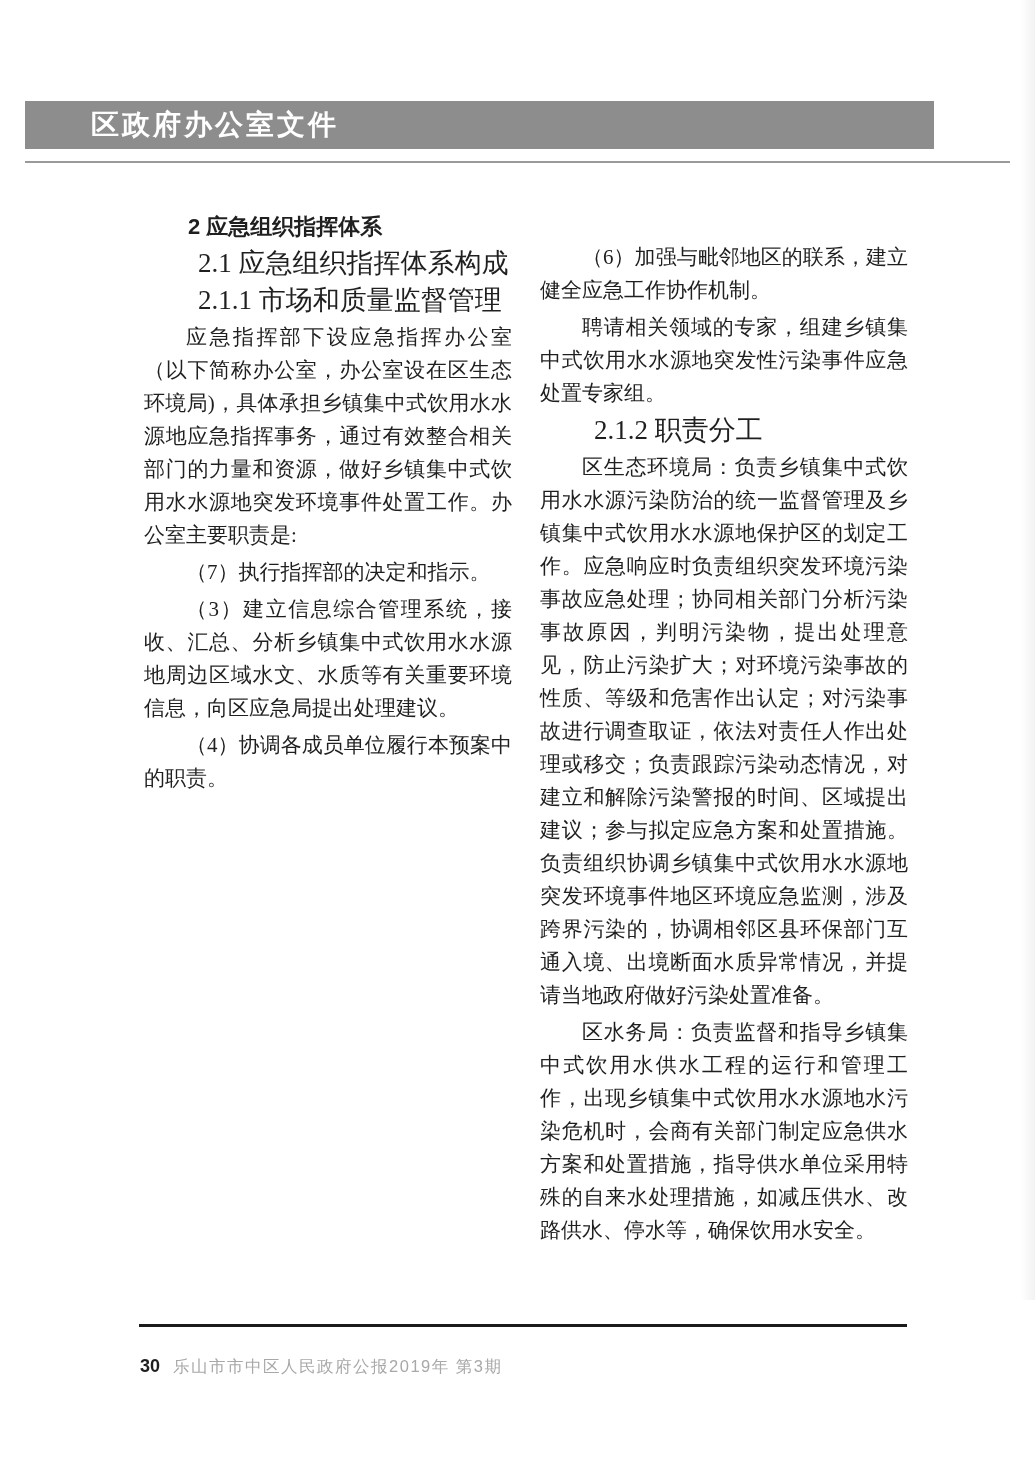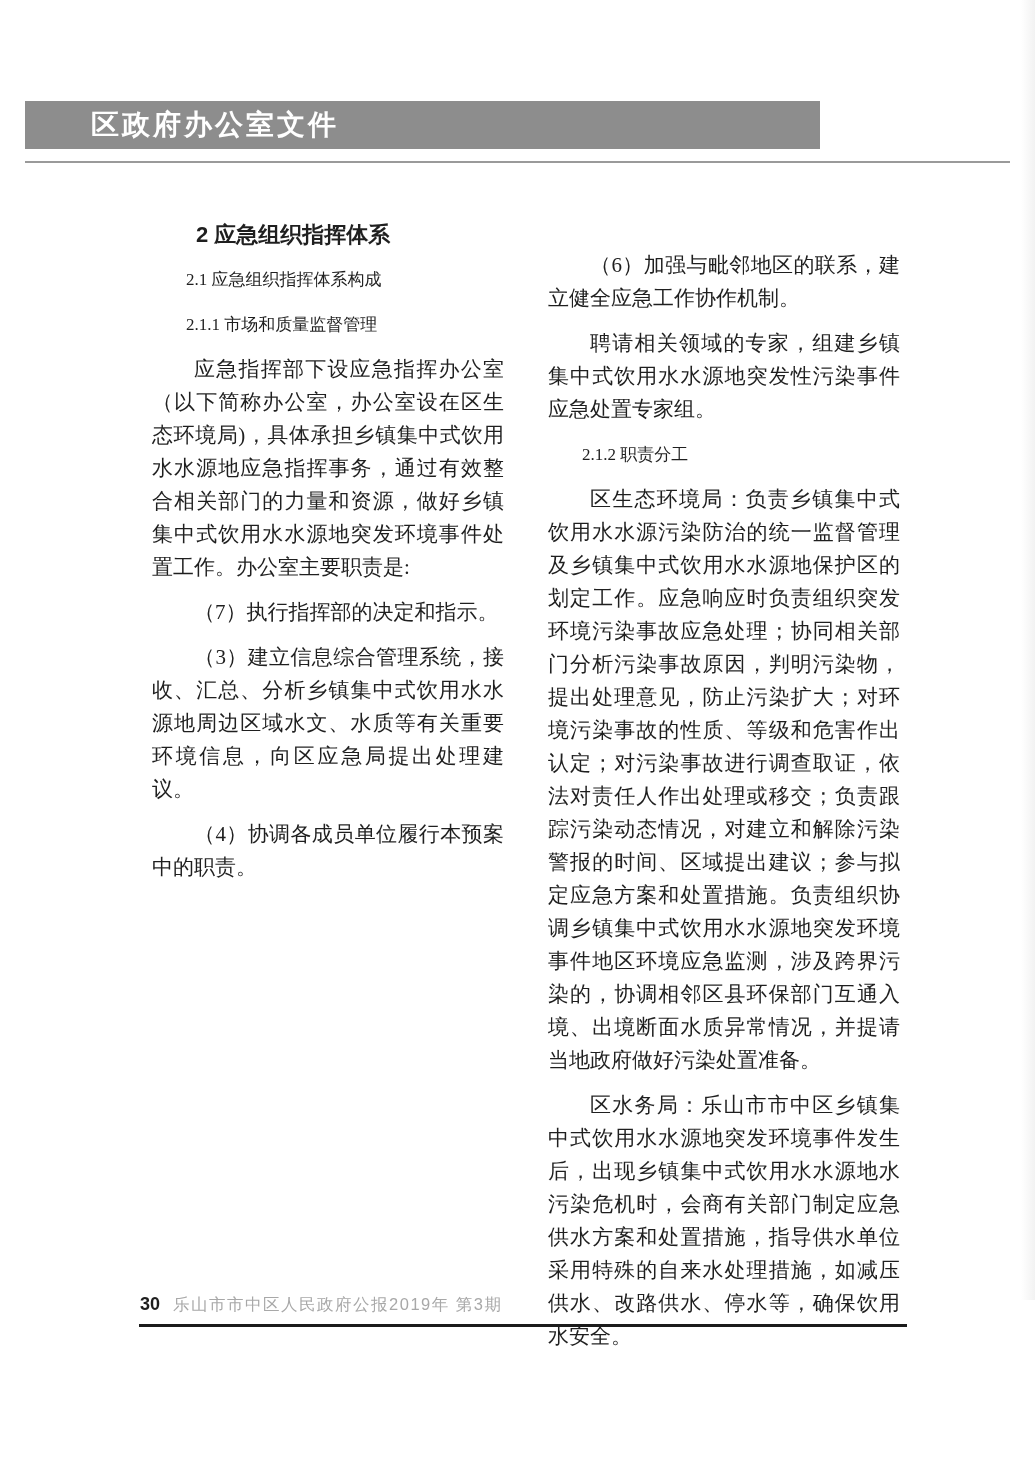--- a/index.html
+++ b/index.html
@@ -20,21 +20,21 @@
     inset: 0;
     background:
       linear-gradient(to left, #f2f2f2 0, #ffffff 14px) right top / 22px 1300px no-repeat,
       #ffffff;
   }
   
   .header-bar {
     position: absolute;
     left: 25px;
     top: 101px;
-    width: 795px;
+    width: 909px;
     height: 48px;
     background: var(--header_bar_bg, #8d8d8d);
     display: flex;
     align-items: center;
   }
   .header-title {
     font-family: "Liberation Sans", sans-serif;
     font-weight: bold;
     font-size: 28px;
     letter-spacing: 3px;
@@ -60,42 +60,42 @@
     gap: 20px;
   }
   .col {
     width: 376px;
     font-size: 21px;
     line-height: 33px;
     text-align: justify;
     text-justify: inter-character;
   }
   .col-right { padding-top: 31px; }
-  .col p { margin: 12px; text-indent: 2em; }
+  .col p { margin: 4px; text-indent: 2em; }
   .col p.heading {
     font-family: "Liberation Sans", sans-serif;
     font-weight: bold;
     font-size: 22px;
   }
   .col p.subheading {
-    font-size: 17px;
+    font-size: 27px;
   }
   
   .footer-rule {
     position: absolute;
     left: 139px;
     top: 1324px;
     width: 768px;
     height: 3px;
     background: var(--footer_rule_color, #1b1b1b);
   }
   .footer-line {
     position: absolute;
     left: 140px;
-    top: 1294px;
+    top: 1356px;
     display: flex;
     align-items: baseline;
     gap: 13px;
     font-family: "Liberation Sans", sans-serif;
     white-space: nowrap;
   }
   .page-num {
     font-size: 18px;
     font-weight: bold;
     color: var(--footer_pagenum_color, #1e1e1e);
@@ -125,21 +125,21 @@
         <p class="paragraph">应急指挥部下设应急指挥办公室（以下简称办公室，办公室设在区生态环境局)，具体承担乡镇集中式饮用水水源地应急指挥事务，通过有效整合相关部门的力量和资源，做好乡镇集中式饮用水水源地突发环境事件处置工作。办公室主要职责是:</p>
         <p class="paragraph">（7）执行指挥部的决定和指示。</p>
         <p class="paragraph">（3）建立信息综合管理系统，接收、汇总、分析乡镇集中式饮用水水源地周边区域水文、水质等有关重要环境信息，向区应急局提出处理建议。</p>
         <p class="paragraph">（4）协调各成员单位履行本预案中的职责。</p>
       </div>
     <div class="col col-right" id="col-right">
         <p class="paragraph">（6）加强与毗邻地区的联系，建立健全应急工作协作机制。</p>
         <p class="paragraph">聘请相关领域的专家，组建乡镇集中式饮用水水源地突发性污染事件应急处置专家组。</p>
         <p class="subheading">2.1.2 职责分工</p>
         <p class="paragraph">区生态环境局：负责乡镇集中式饮用水水源污染防治的统一监督管理及乡镇集中式饮用水水源地保护区的划定工作。应急响应时负责组织突发环境污染事故应急处理；协同相关部门分析污染事故原因，判明污染物，提出处理意见，防止污染扩大；对环境污染事故的性质、等级和危害作出认定；对污染事故进行调查取证，依法对责任人作出处理或移交；负责跟踪污染动态情况，对建立和解除污染警报的时间、区域提出建议；参与拟定应急方案和处置措施。负责组织协调乡镇集中式饮用水水源地突发环境事件地区环境应急监测，涉及跨界污染的，协调相邻区县环保部门互通入境、出境断面水质异常情况，并提请当地政府做好污染处置准备。</p>
-        <p class="paragraph">区水务局：乐山市市中区乡镇集中式饮用水水源地突发环境事件发生后，出现乡镇集中式饮用水水源地水污染危机时，会商有关部门制定应急供水方案和处置措施，指导供水单位采用特殊的自来水处理措施，如减压供水、改路供水、停水等，确保饮用水安全。</p>
+        <p class="paragraph">区水务局：负责监督和指导乡镇集中式饮用水供水工程的运行和管理工作，出现乡镇集中式饮用水水源地水污染危机时，会商有关部门制定应急供水方案和处置措施，指导供水单位采用特殊的自来水处理措施，如减压供水、改路供水、停水等，确保饮用水安全。</p>
       </div>
   </div>
 
   <div class="footer-rule"></div>
   <div class="footer-line">
     <span class="page-num">30</span>
     <span class="pub">乐山市市中区人民政府公报2019年 第3期</span>
   </div>
 
 </div>

